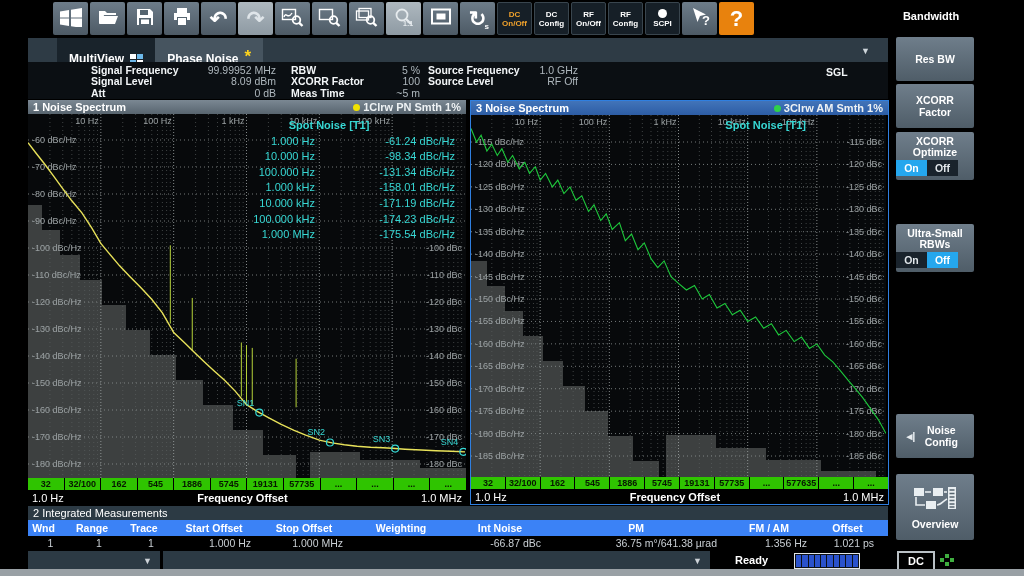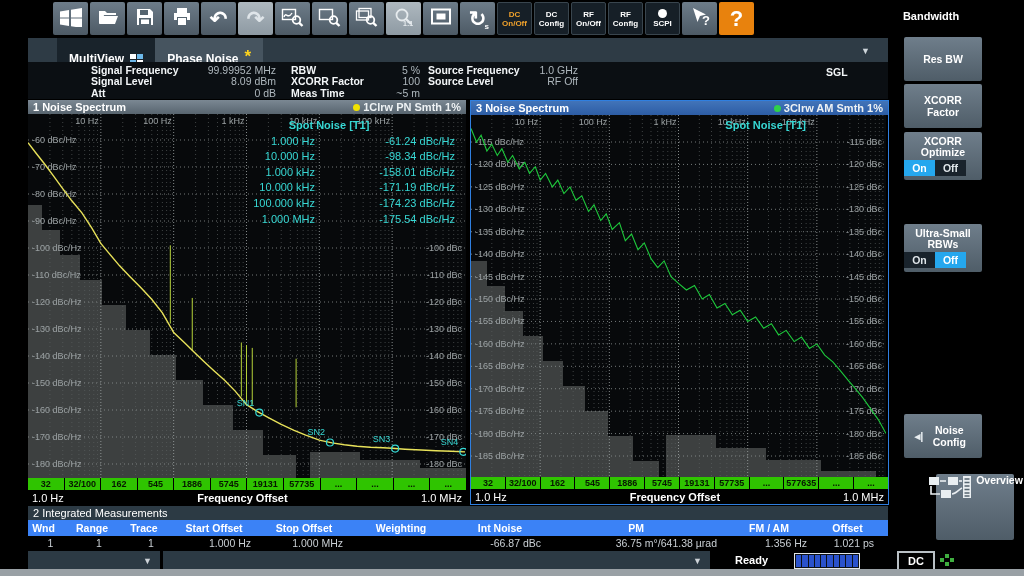--- a/index.html
+++ b/index.html
@@ -54,30 +54,30 @@
   .sf{width:112px;text-align:right;}
   .sv{width:140px;text-align:right;}
   .spot3{position:absolute;right:82px;top:4px;color:#37d8d4;font-weight:bold;font-size:11px;}
   .gbar{height:12px;display:flex;background:#000;gap:1px;}
   .gcell{flex:1;background:#2fc400;color:#071700;font-size:9px;font-weight:bold;display:flex;align-items:center;justify-content:center;overflow:hidden;white-space:nowrap;}
   .abar{height:15px;background:#000;color:#fff;font-size:11px;display:flex;align-items:center;justify-content:space-between;padding:0 4px;}
   .abar .mid{font-weight:bold;}
   
   .side{position:absolute;left:892px;top:0;width:78px;height:569px;background:#000;}
   .stitle{text-align:center;color:#fff;font-weight:bold;font-size:11px;padding-top:10px;}
-  .sblock{position:absolute;left:12px;width:78px;border-radius:2px;background:linear-gradient(180deg,#6f7e8b,#4f5d68);
+  .sblock{position:absolute;left:4px;width:78px;border-radius:2px;background:linear-gradient(180deg,#6f7e8b,#4f5d68);
           color:#fff;font-weight:bold;font-size:10.5px;text-align:center;}
   .sbtn{display:flex;align-items:center;justify-content:center;}
   .slabel{padding:4px 2px 2px;line-height:11px;}
   .tgl{display:flex;height:16px;margin:0 16px 4px 0;}
   .tgl span{flex:1;display:flex;align-items:center;justify-content:center;font-weight:bold;font-size:10.5px;}
   .tact{background:#25a7ee;color:#fff;}
   .tina{background:#19232c;color:#e0e6ea;}
   .ncarrow{font-size:11px;margin-right:4px;color:#e8edf0;}
-  .ovbtn{display:flex;flex-direction:row;align-items:flex-start;justify-content:center;gap:3px;margin-left:32px;}
+  .ovbtn{display:flex;flex-direction:column;align-items:center;justify-content:center;gap:3px;}
   
   .integ{position:absolute;left:28px;top:506px;width:860px;}
   .ititle{height:14px;background:#2c3a44;color:#fff;font-size:11px;display:flex;align-items:center;padding-left:5px;}
   .grid10{display:grid;grid-template-columns:45px 52px 52px 88px 92px 102px 96px 176px 90px 67px;}
   .ihdr{height:16px;background:#3b82f6;color:#fff;font-weight:bold;font-size:10.5px;}
   .ihdr .ic{justify-content:center;}
   .irowd{height:14px;background:#000;color:#c9cfd4;font-size:10.5px;}
   .ic{display:flex;align-items:center;justify-content:flex-end;padding-right:14px;overflow:hidden;white-space:nowrap;}
   .ic.ctr{justify-content:center;padding-right:0;}
   
@@ -406,20 +406,24 @@
         <div id="spotrows">
             <div class="srow">
               <span class="sf">1.000 Hz</span>
               <span class="sv">-61.24 dBc/Hz</span>
             </div>
             <div class="srow">
               <span class="sf">10.000 Hz</span>
               <span class="sv">-98.34 dBc/Hz</span>
             </div>
             <div class="srow">
+              <span class="sf">100.000 Hz</span>
+              <span class="sv">-131.34 dBc/Hz</span>
+            </div>
+            <div class="srow">
               <span class="sf">1.000 kHz</span>
               <span class="sv">-158.01 dBc/Hz</span>
             </div>
             <div class="srow">
               <span class="sf">10.000 kHz</span>
               <span class="sv">-171.19 dBc/Hz</span>
             </div>
             <div class="srow">
               <span class="sf">100.000 kHz</span>
               <span class="sv">-174.23 dBc/Hz</span>

